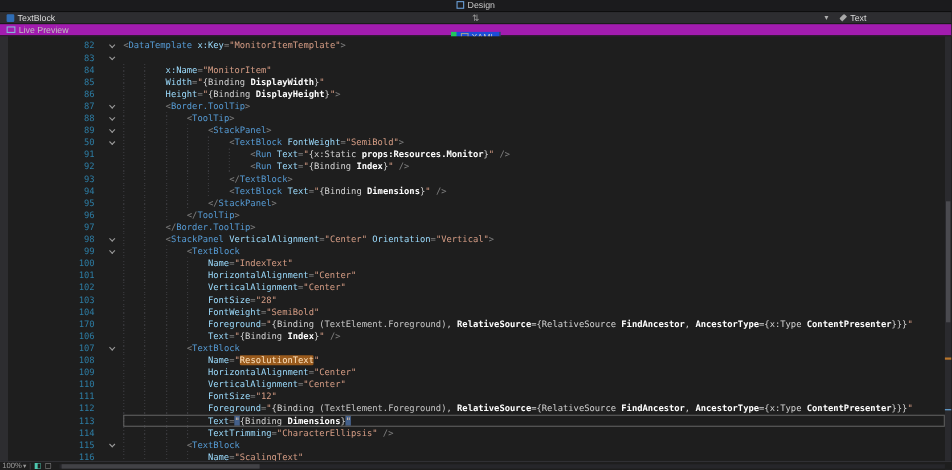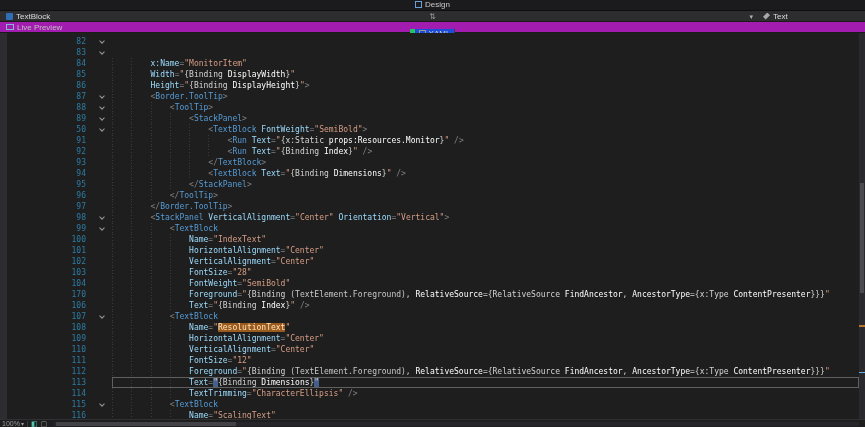--- a/index.html
+++ b/index.html
@@ -74,21 +74,21 @@
   }
   .code { flex: 1; min-width: 0; white-space: pre; overflow: hidden; color: #C8C8C8; }
   .line.current .code { outline: 1px solid #5F5F5F; outline-offset: -1px; }
 
   
   .d  { color: #808080; }
   .el { color: #569CD6; }
   .at { color: #9CDCFE; }
   .s  { color: #D69D85; }
   .mx { color: #D4D4D4; }
-  .mp { color: #FFFFFF; font-weight: normal; }
+  .mp { color: #FFFFFF; font-weight: bold; }
   .pl { color: #C8C8C8; }
   .hl { background: #9A5B1D; color: #FFE3BD; border-radius: 1px; }
   .qh { background: #44608A; color: #E0C5A8; }
 
   
   .vscroll { position: absolute; top: 0; right: 0; bottom: 0; width: 6px; background: #2A2A2E; }
   .vthumb { position: absolute; top: 38%; height: 110px; left: 1px; right: 1px; background: #4A4A4F; }
   .vmark-find { position: absolute; top: 74%; left: 0; right: 0; height: 2px; background: #B9762C; }
   .vmark-caret { position: absolute; top: 86%; left: 0; right: 0; height: 1px; background: #6AB0E8; }
 
@@ -143,20 +143,21 @@
   </div>
 </div>
 
 <div class="editor">
   <div class="code-area">
       <div class="line">
         <div class="ln">82</div>
         <div class="fold">
           <span class="chev"></span>
         </div>
+        <div class="code"><span class="d">&lt;</span><span class="el">DataTemplate</span><span class="pl"> </span><span class="at">x:Key</span><span class="d">=</span><span class="s">"MonitorItemTemplate"</span><span class="d">&gt;</span></div>
       </div>
       <div class="line">
         <div class="ln">83</div>
         <div class="fold">
           <span class="chev"></span>
         </div>
       </div>
       <div class="line">
         <div class="ln">84</div>
         <div class="fold"></div>

